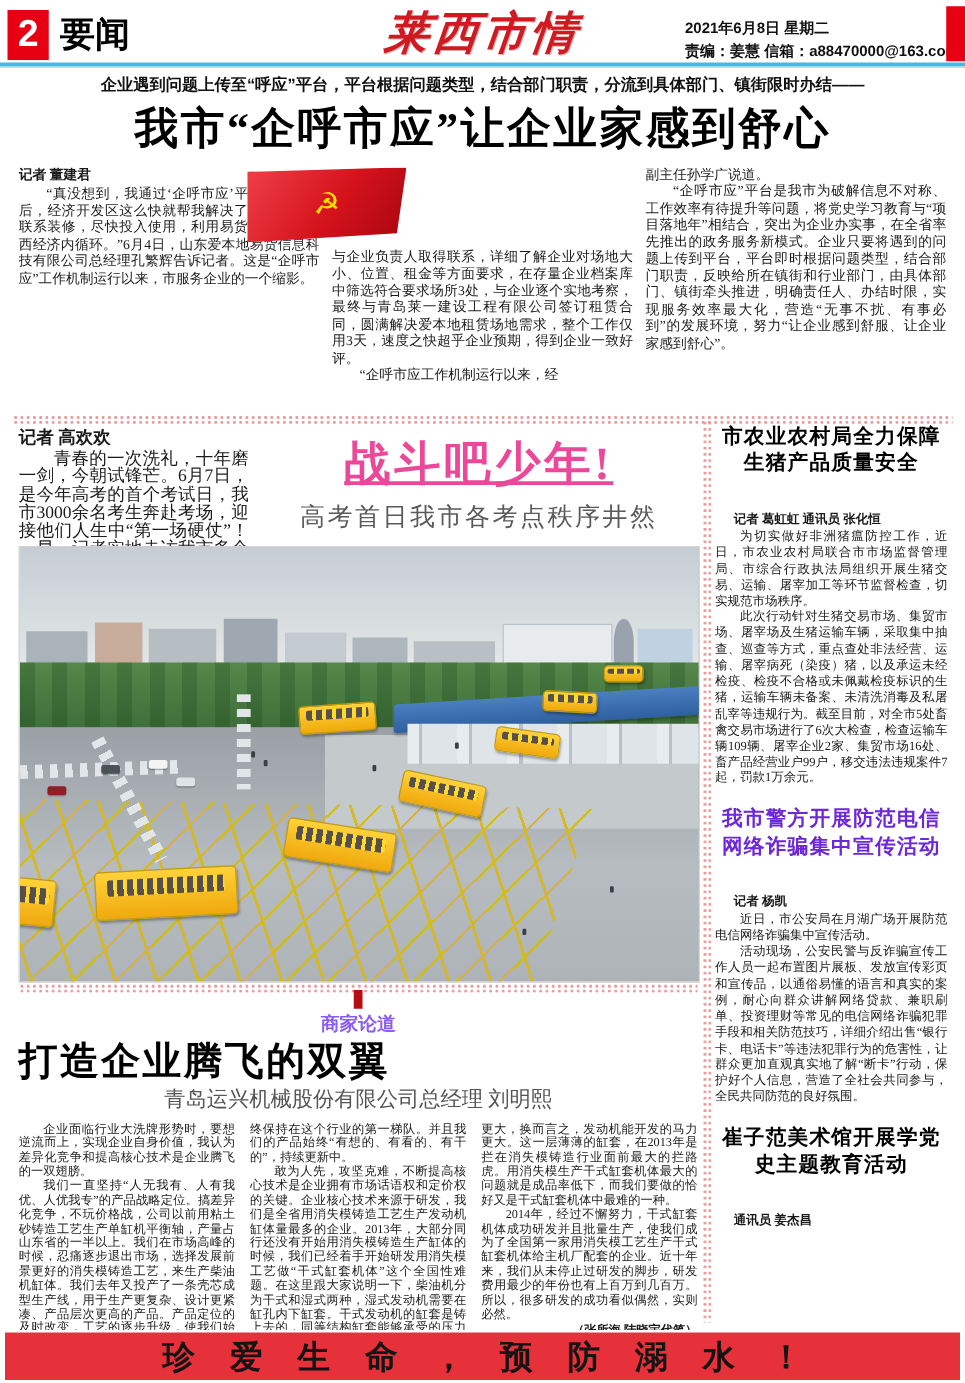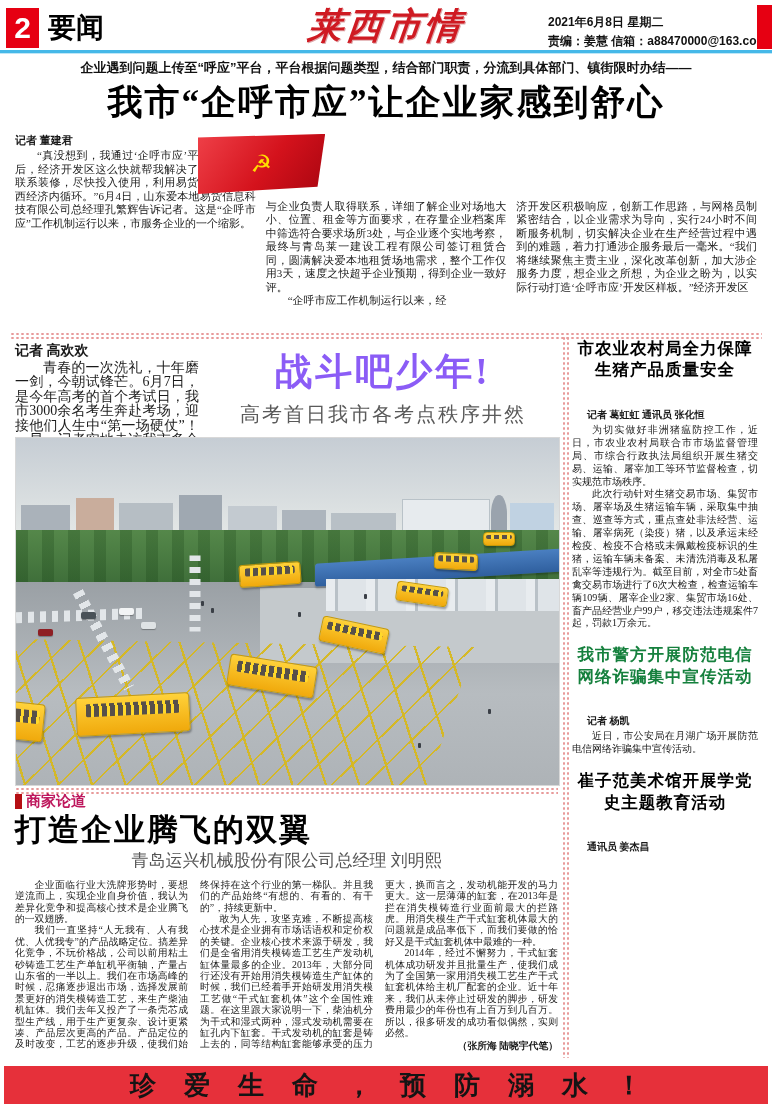--- a/index.html
+++ b/index.html
@@ -47,21 +47,21 @@
     background-size:5px 4px;}
   .dotline-v{position:absolute;width:7px;background-image:radial-gradient(circle,#e89a9a 1px,transparent 1.4px);
     background-size:4px 5px;}
   .sep-top{top:332px;left:10px;width:752px;}
   .sep-photo-bottom{top:787px;left:15px;width:543px;}
   .sep-vert{left:562px;top:336px;height:722px;}
 
   
   .ps-text{position:absolute;top:344px;left:15px;width:184px;font-size:14px;line-height:14.5px;text-align:justify;}
   .ps-head{position:absolute;top:352px;left:218px;width:330px;text-align:center;}
-  .ps-headline{font:900 37px/1.1 "Liberation Serif",serif;color:#8b5cf6;letter-spacing:3px;}
+  .ps-headline{font:900 37px/1.1 "Liberation Serif",serif;color:#ec4899;letter-spacing:3px;text-decoration:underline;}
   .ps-subhead{font:20px/1.2 "Liberation Serif",serif;color:#5a5a5a;margin-top:9px;letter-spacing:2px;}
 
   .photo{position:absolute;top:437px;left:15px;width:543px;height:347px;background:#b9bec2;overflow:hidden;border:1px solid #d8d8d8;}
   .photo i{position:absolute;display:block;}
   .sky{top:0;left:0;width:100%;height:95px;background:linear-gradient(#c6cdd4,#e3e7e6);}
   .skyline{top:0;left:0;width:100%;height:95px;}
   .skyline i{bottom:0;}
   .trees{top:92px;left:0;width:100%;height:52px;
     background:linear-gradient(#55884a,#3f6f3a);}
   .trees::after{content:"";position:absolute;inset:0;background:repeating-linear-gradient(90deg,rgba(0,40,0,.18) 0 12px,transparent 12px 26px);}
@@ -79,32 +79,32 @@
   .z2{top:196px;left:6%;width:20%;transform:rotate(62deg);}
   .z3{top:150px;left:26%;width:14%;transform:rotate(90deg);}
   .car{width:15px;height:7px;border-radius:2px;box-shadow:0 1px 1px rgba(0,0,0,.3);}
   .bus{background:linear-gradient(#ffd23a,#f0a90c);border:1px solid #c79a08;border-radius:4px;box-shadow:1px 2px 2px rgba(0,0,0,.3);}
   .bus::before{content:"";position:absolute;left:8%;right:8%;top:16%;height:36%;border-radius:2px;
     background:repeating-linear-gradient(90deg,#57504a 0 5px,#ffd92b 5px 8px);}
   .dot{width:3px;height:5px;background:#3a3f46;border-radius:1px;}
 
   
   .merchant{position:absolute;top:792px;left:15px;width:543px;}
-  .m-label{font:bold 15px/18px "Liberation Sans","DejaVu Sans",sans-serif;color:#be185d;display:flex;align-items:center;gap:4px;}
+  .m-label{font:bold 15px/18px "Liberation Sans","DejaVu Sans",sans-serif;color:#8b5cf6;display:flex;align-items:center;gap:4px;flex-direction:column;}
   .m-label .bar{width:7px;height:15px;background:#b50f14;display:inline-block;}
   .m-headline{text-align:left;font:bold 31px/1.15 "Liberation Serif",serif;color:#000;letter-spacing:2px;margin:2px 0 2px;}
   .m-byline{text-align:center;font:17px/1.3 "Liberation Serif",serif;color:#555;margin-bottom:7px;}
   .m-body{column-count:3;column-gap:12px;font-size:9.8px;line-height:11.4px;text-align:justify;max-height:202px;overflow:hidden;}
   .m-sign{text-align:right;font-weight:bold;margin-top:2px;}
 
   
   .right-col{position:absolute;left:572px;top:338px;width:186px;height:720px;overflow:hidden;}
   .r-art{margin-bottom:14px;}
   .r-head{text-align:center;font:bold 16.5px/1.3 "Liberation Serif",serif;color:#000;margin-bottom:8px;letter-spacing:1px;}
-  .r-head.red{color:#15803d;}
+  .r-head.red{color:#6d28d9;}
   .r-byline{font-weight:bold;font-size:10px;margin-bottom:2px;text-indent:1.5em;margin-top:27px;}
   .r-art p.tx{font-size:10px;line-height:12.9px;text-align:justify;}
 
   
   .bottom-banner{position:absolute;left:4px;top:1064px;width:764px;height:38px;background:#e6303a;z-index:5;
     display:flex;align-items:center;justify-content:center;border-top:2px solid #fff;}
   .bottom-banner span{color:#141414;font:900 26px/1 "Liberation Sans","DejaVu Sans",sans-serif;
     letter-spacing:28px;text-indent:28px;white-space:nowrap;}
 </style>
 </head>
@@ -127,22 +127,23 @@
   <div class="lead-headline">我市“企呼市应”让企业家感到舒心</div>
   <div class="lead-body">
     <div class="lead-col">
       <p class="byline">记者 董建君</p>
       <p class="ind">“真没想到，我通过‘企呼市应’平台提交需求后，经济开发区这么快就帮我解决了。我们正在联系装修，尽快投入使用，利用易货平台促进莱西经济内循环。”6月4日，山东爱本地易货信息科技有限公司总经理孔繁辉告诉记者。这是“企呼市应”工作机制运行以来，市服务企业的一个缩影。</p>
     </div>
     <div class="lead-col pad">
       <p class="cont">与企业负责人取得联系，详细了解企业对场地大小、位置、租金等方面要求，在存量企业档案库中筛选符合要求场所3处，与企业逐个实地考察，最终与青岛莱一建设工程有限公司签订租赁合同，圆满解决爱本地租赁场地需求，整个工作仅用3天，速度之快超乎企业预期，得到企业一致好评。</p>
       <p class="ind">“企呼市应工作机制运行以来，经</p>
     </div>
-    <div class="lead-col pad">
-      <p class="cont">济开发区积极响应，创新工作思路，与网格员制紧密结合，以企业需求为导向，实行24小时不间断服务机制，切实解决企业在生产经营过程中遇到的难题，着力打通涉企服务最后一毫米。“我们将继续聚焦主责主业，深化改革创新，加大涉企服务力度，想企业之所想，为企业之盼为，以实际行动打造‘企呼市应’开发区样板。”经济开发区</p>
+    <div class="lead-col">
+      <p class="cont">副主任孙学广说道。</p>
+      <p class="ind">“企呼市应”平台是我市为破解信息不对称、工作效率有待提升等问题，将党史学习教育与“项目落地年”相结合，突出为企业办实事，在全省率先推出的政务服务新模式。企业只要将遇到的问题上传到平台，平台即时根据问题类型，结合部门职责，反映给所在镇街和行业部门，由具体部门、镇街牵头推进，明确责任人、办结时限，实现服务效率最大化，营造“无事不扰、有事必到”的发展环境，努力“让企业感到舒服、让企业家感到舒心”。</p>
     </div>
     <div class="lead-banner">
       <div class="flag">
         <span class="emblem">☭</span>
       </div>
     </div>
   </div>
 </div>
 
 <div class="dotline-h sep-top"></div>
@@ -221,20 +222,21 @@
   <div class="r-art">
     <div class="r-head">市农业农村局全力保障生猪产品质量安全</div>
     <p class="r-byline">记者 葛虹虹 通讯员 张化恒</p>
     <p class="tx ind">为切实做好非洲猪瘟防控工作，近日，市农业农村局联合市市场监督管理局、市综合行政执法局组织开展生猪交易、运输、屠宰加工等环节监督检查，切实规范市场秩序。</p>
     <p class="tx ind">此次行动针对生猪交易市场、集贸市场、屠宰场及生猪运输车辆，采取集中抽查、巡查等方式，重点查处非法经营、运输、屠宰病死（染疫）猪，以及承运未经检疫、检疫不合格或未佩戴检疫标识的生猪，运输车辆未备案、未清洗消毒及私屠乱宰等违规行为。截至目前，对全市5处畜禽交易市场进行了6次大检查，检查运输车辆109辆、屠宰企业2家、集贸市场16处、畜产品经营业户99户，移交违法违规案件7起，罚款1万余元。</p>
   </div>
   <div class="r-art">
     <div class="r-head red">我市警方开展防范电信网络诈骗集中宣传活动</div>
     <p class="r-byline">记者 杨凯</p>
     <p class="tx ind">近日，市公安局在月湖广场开展防范电信网络诈骗集中宣传活动。</p>
+    <p class="tx ind">活动现场，公安民警与反诈骗宣传工作人员一起布置图片展板、发放宣传彩页和宣传品，以通俗易懂的语言和真实的案例，耐心向群众讲解网络贷款、兼职刷单、投资理财等常见的电信网络诈骗犯罪手段和相关防范技巧，详细介绍出售“银行卡、电话卡”等违法犯罪行为的危害性，让群众更加直观真实地了解“断卡”行动，保护好个人信息，营造了全社会共同参与，全民共同防范的良好氛围。</p>
   </div>
   <div class="r-art">
     <div class="r-head">崔子范美术馆开展学党史主题教育活动</div>
     <p class="r-byline">通讯员 姜杰昌</p>
   </div>
 </div>
 
 <div class="bottom-banner">
   <span>珍爱生命，预防溺水！</span>
 </div>

